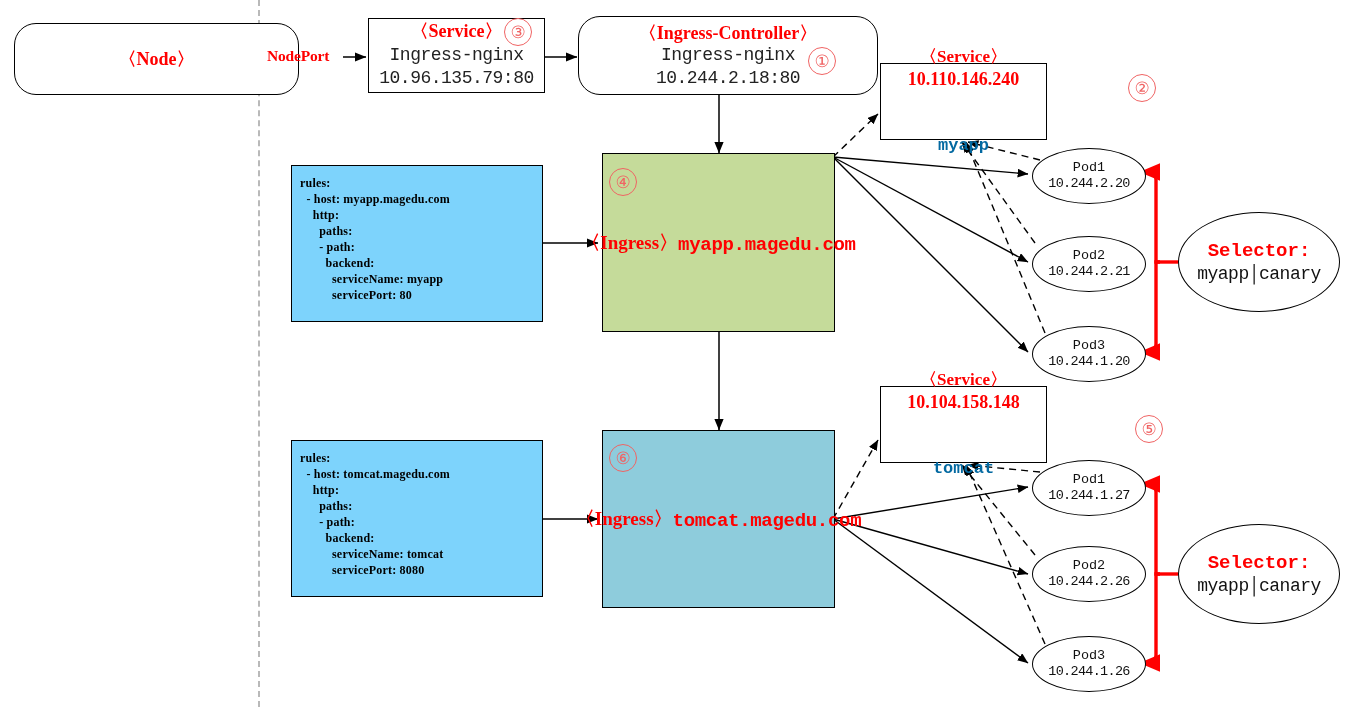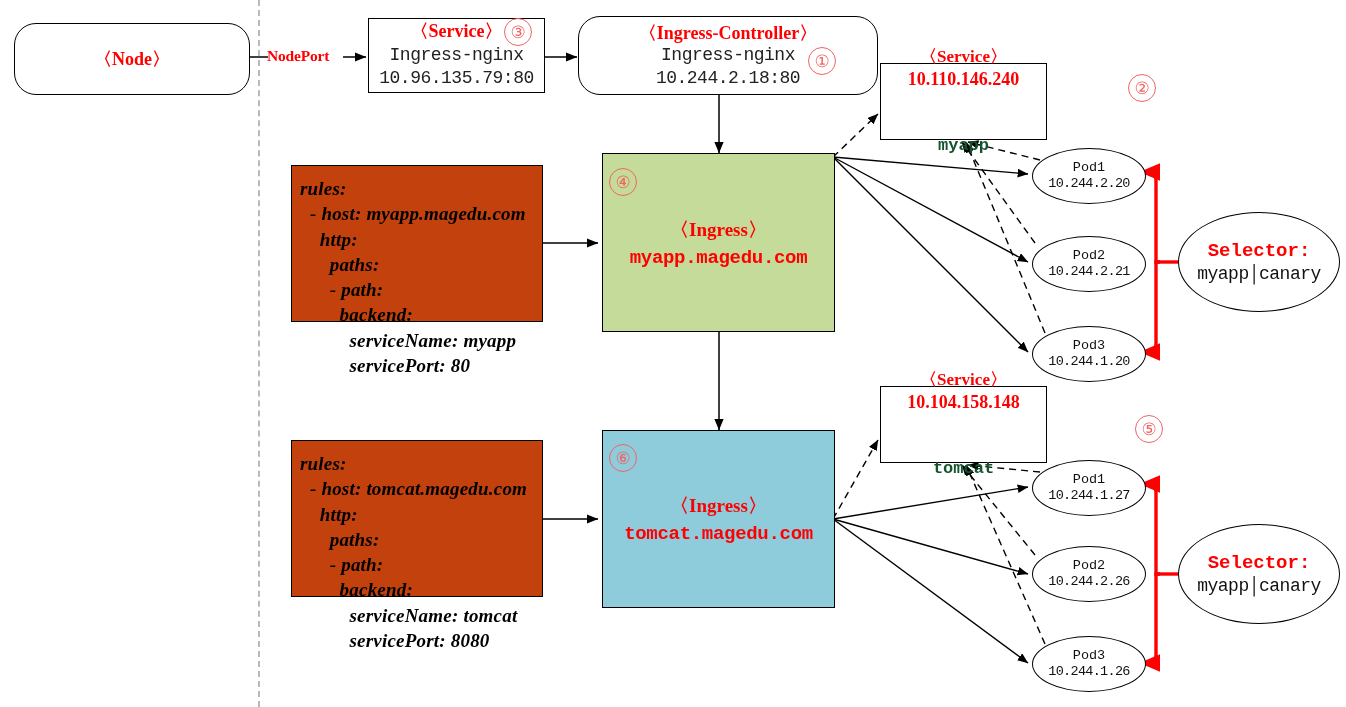--- a/index.html
+++ b/index.html
@@ -21,33 +21,33 @@
     border:1.6px solid #000;background:#fff;
     display:flex;flex-direction:column;align-items:center;justify-content:center;
     text-align:center;line-height:1.3;
   }
 
   .ttl{font-size:18px;font-weight:bold;color:#ff0000;font-family:"Liberation Serif",serif;letter-spacing:0px;}
   .addr{font-size:18px;color:#222;font-family:"Liberation Mono", monospace;letter-spacing:-0.5px;}
 
   .svc-line{font-size:17px;font-weight:bold;color:#ff0000;font-family:"Liberation Serif",serif;}
   .svc-ip{font-size:18px;font-weight:bold;color:#ff0000;font-family:"Liberation Serif",serif;letter-spacing:0px;}
-  .svc-name{font-size:17px;font-weight:bold;color:#14532d;font-family:"Liberation Mono",monospace;margin-top:44px;}
+  .svc-name{font-size:17px;font-weight:bold;color:#0369a1;font-family:"Liberation Mono",monospace;margin-top:44px;}
 
   .ingress-box{
     position:absolute;box-sizing:border-box;border:1.6px solid #000;
-    display:flex;flex-direction:column;align-items:center;justify-content:center;
+    display:flex;flex-direction:row;align-items:center;justify-content:center;
   }
   .ing-t1{font-size:19px;font-weight:bold;color:#ff0000;font-family:"Liberation Serif",serif;}
   .ing-t2{font-size:19px;font-weight:bold;color:#ff0000;font-family:"Liberation Mono",monospace;letter-spacing:-0.3px;margin-top:4px;}
 
   .yaml-box{
-    position:absolute;box-sizing:border-box;border:1.6px solid #000;background:#c2410c;
-    font-family:"Liberation Serif", serif;font-weight:bold;font-size:19px;color:#000;
-    padding:10px 0 0 8px;white-space:pre;line-height:1.33;letter-spacing:0.2px;font-style:italic;
+    position:absolute;box-sizing:border-box;border:1.6px solid #000;background:#7dd3fc;
+    font-family:"Liberation Serif", serif;font-weight:bold;font-size:12px;color:#000;
+    padding:10px 0 0 8px;white-space:pre;line-height:1.33;letter-spacing:0.2px;
   }
 
   .pod{
     position:absolute;box-sizing:border-box;border:1.5px solid #000;background:#fff;
     border-radius:50%;
     display:flex;flex-direction:column;align-items:center;justify-content:center;
     text-align:center;line-height:1.2;
   }
   .pod-name{font-size:13.5px;color:#111;font-family:Liberation Mono, monospace;}
   .pod-ip{font-size:13.5px;color:#111;font-family:"Liberation Mono",monospace;letter-spacing:-0.7px;}
@@ -128,21 +128,21 @@
     <line x1="1035" y1="555" x2="962" y2="465" stroke="#000" stroke-width="1.4" stroke-dasharray="7,5" marker-end="url(#ah)"></line>
     <line x1="1045" y1="644" x2="966" y2="465" stroke="#000" stroke-width="1.4" stroke-dasharray="7,5" marker-end="url(#ah)"></line>
 
     <path d="M1160,574 L1156,574 L1156,492 Q1156,485 1150,484 L1142,484" fill="none" stroke="#ff0000" stroke-width="3.4" marker-end="url(#ahr)"></path>
     <path d="M1160,574 L1156,574 L1156,655 Q1156,662 1150,663 L1142,663" fill="none" stroke="#ff0000" stroke-width="3.4" marker-end="url(#ahr)"></path>
     <line x1="1160" y1="574" x2="1178" y2="574" stroke="#ff0000" stroke-width="3.4"></line>
   </svg>
 
   <div class="divider"></div>
 
-  <div class="node-box" style="left:14px;top:23px;width:236px;height:72px;">
+  <div class="node-box" style="left:14px;top:23px;width:285px;height:72px;">
     <div class="ttl">〈Node〉</div>
   </div>
 
   <div class="nodeport-label" style="left:267px;top:47px;">NodePort</div>
 
   <div class="rect-box" style="left:368px;top:18px;width:177px;height:75px;">
     <div style="display:flex;align-items:center;gap:6px;">
       <span class="ttl">〈Service〉</span>
     </div>
     <div class="addr">Ingress-nginx</div>

